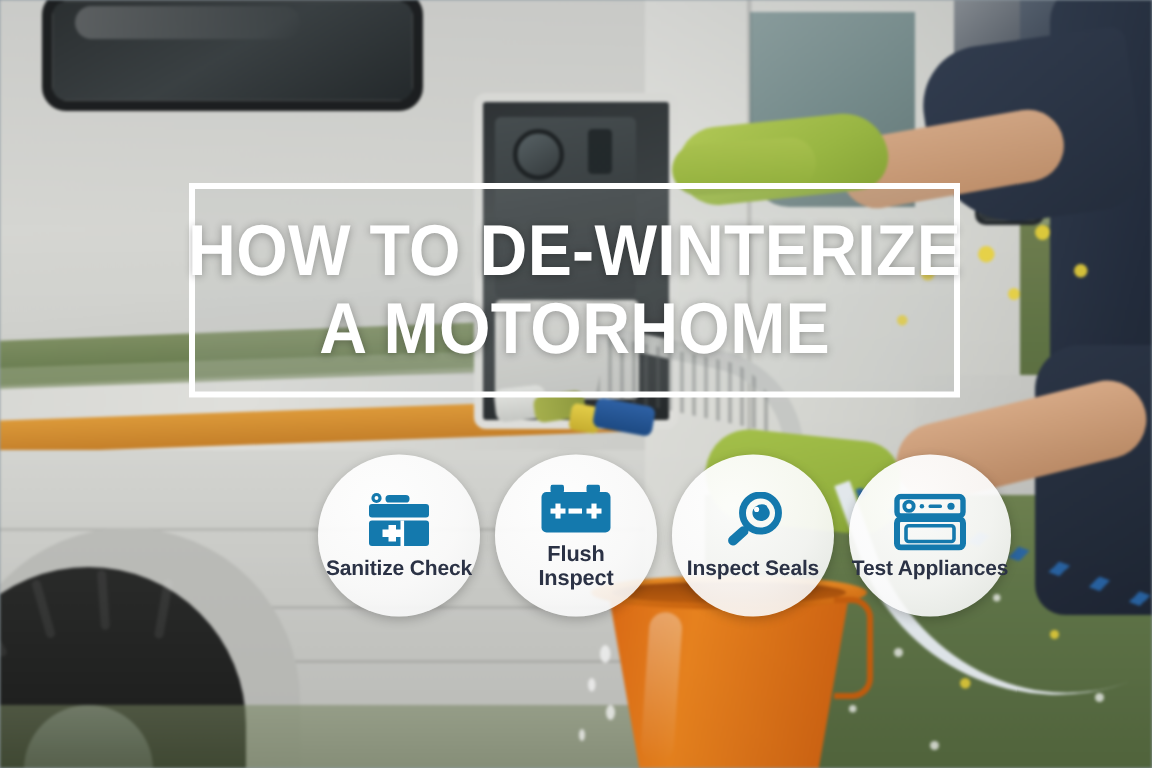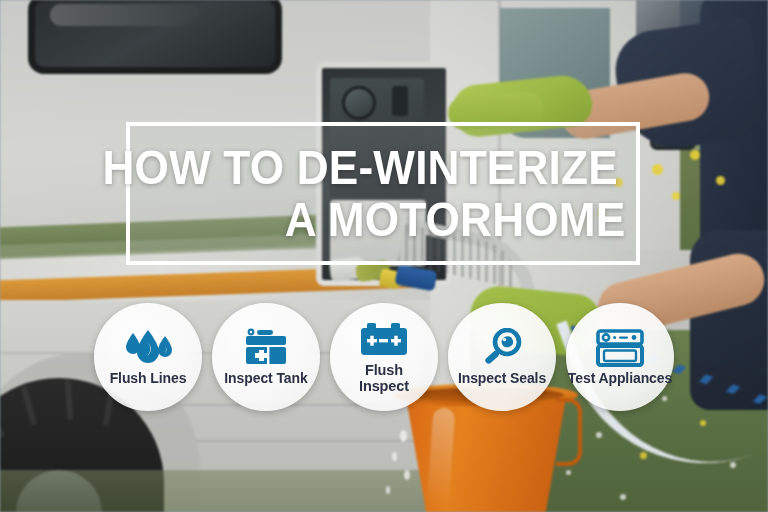--- a/index.html
+++ b/index.html
@@ -158,21 +158,21 @@
   
   .grade{position:absolute;inset:0;
      background:linear-gradient(180deg,rgba(40,48,56,.10) 0%,rgba(0,0,0,0) 30%,rgba(0,0,0,.06) 100%);}
   .blur-soft{filter:blur(1.1px);}
 
   
   .title-frame{position:absolute;left:126px;top:122px;width:514px;height:143px;
       border:4px solid #ffffff;box-sizing:border-box;
       background:rgba(180,185,185,.16);}
   .title-block{position:absolute;left:126px;top:118px;width:514px;height:152px;
-      display:flex;flex-direction:column;align-items:flex-end;justify-content:center;}
+      display:flex;flex-direction:column;align-items:center;justify-content:center;}
   .title-line{
       color:#fff;font-weight:700;font-size:48px;line-height:1.08;
       letter-spacing:.2px;text-align:center;white-space:nowrap;
       transform:scaleX(.92);font-family:"Liberation Sans","DejaVu Sans",sans-serif;
       text-shadow:0 1px 6px rgba(0,0,0,.30);}
 
   
   .badges{position:absolute;left:0;top:303px;width:768px;height:112px;}
   .badge{position:absolute;width:108px;height:108px;border-radius:50%;
       background:radial-gradient(circle at 38% 32%,rgba(255,255,255,.97) 0%,rgba(252,252,252,.93) 55%,rgba(244,245,245,.86) 100%);
@@ -282,46 +282,34 @@
   </div>
 
   <div class="title-frame"></div>
   <div class="title-block">
     <div class="title-line">HOW TO DE-WINTERIZE</div>
     <div class="title-line">A MOTORHOME</div>
   </div>
 
   <div class="badges">
 
-    <div class="badge" style="left:94px;top:0;">
-      <div class="ico">
-        <svg width="54" height="36" viewBox="0 0 54 36">
-          <path d="M12 3 C12 3 5 12 5 17 a7 7 0 0 0 14 0 C19 12 12 3 12 3 Z" fill="#1479ad"></path>
-          <path d="M27 0 C27 0 16 14 16 22 a11 11 0 0 0 22 0 C38 14 27 0 27 0 Z" fill="#1479ad"></path>
-          <path d="M27 13 a8 8 0 0 1 -1 13 a9 9 0 0 0 1 -13 Z" fill="#ffffff" opacity=".85"></path>
-          <path d="M44 6 C44 6 37 15 37 20 a7 7 0 0 0 14 0 C51 15 44 6 44 6 Z" fill="#1479ad"></path>
-          <path d="M44 16 a5 5 0 0 1 -1 8 a6 6 0 0 0 1 -8 Z" fill="#ffffff" opacity=".8"></path>
-        </svg>
-      </div>
-      <div class="lbl">Flush Lines</div>
-    </div>
 
     <div class="badge" style="left:212px;top:0;">
       <div class="ico">
         <svg width="46" height="40" viewBox="0 0 46 40">
           <circle cx="8" cy="4" r="3.4" fill="#1479ad"></circle>
           <circle cx="8" cy="4" r="1.3" fill="#ffffff"></circle>
           <rect x="14" y="2" width="16" height="5" rx="2.4" fill="#1479ad"></rect>
           <rect x="3" y="8" width="40" height="9" rx="2" fill="#1479ad"></rect>
           <rect x="3" y="19" width="40" height="17" rx="2" fill="#1479ad"></rect>
           <rect x="24" y="19" width="2.4" height="17" fill="#ffffff"></rect>
           <path d="M12 25 h4 v-3 h5 v3 h4 v5 h-4 v3 h-5 v-3 h-4 z" fill="#ffffff"></path>
         </svg>
       </div>
-      <div class="lbl">Inspect Tank</div>
+      <div class="lbl">Sanitize Check</div>
     </div>
 
     <div class="badge" style="left:330px;top:0;">
       <div class="ico">
         <svg width="50" height="34" viewBox="0 0 50 34">
           <rect x="8" y="0" width="9" height="6" rx="1.6" fill="#1479ad"></rect>
           <rect x="32" y="0" width="9" height="6" rx="1.6" fill="#1479ad"></rect>
           <rect x="2" y="5" width="46" height="27" rx="3.4" fill="#1479ad"></rect>
           <rect x="8" y="16" width="10" height="3.4" fill="#ffffff"></rect>
           <rect x="11.3" y="12.7" width="3.4" height="10" fill="#ffffff"></rect>

